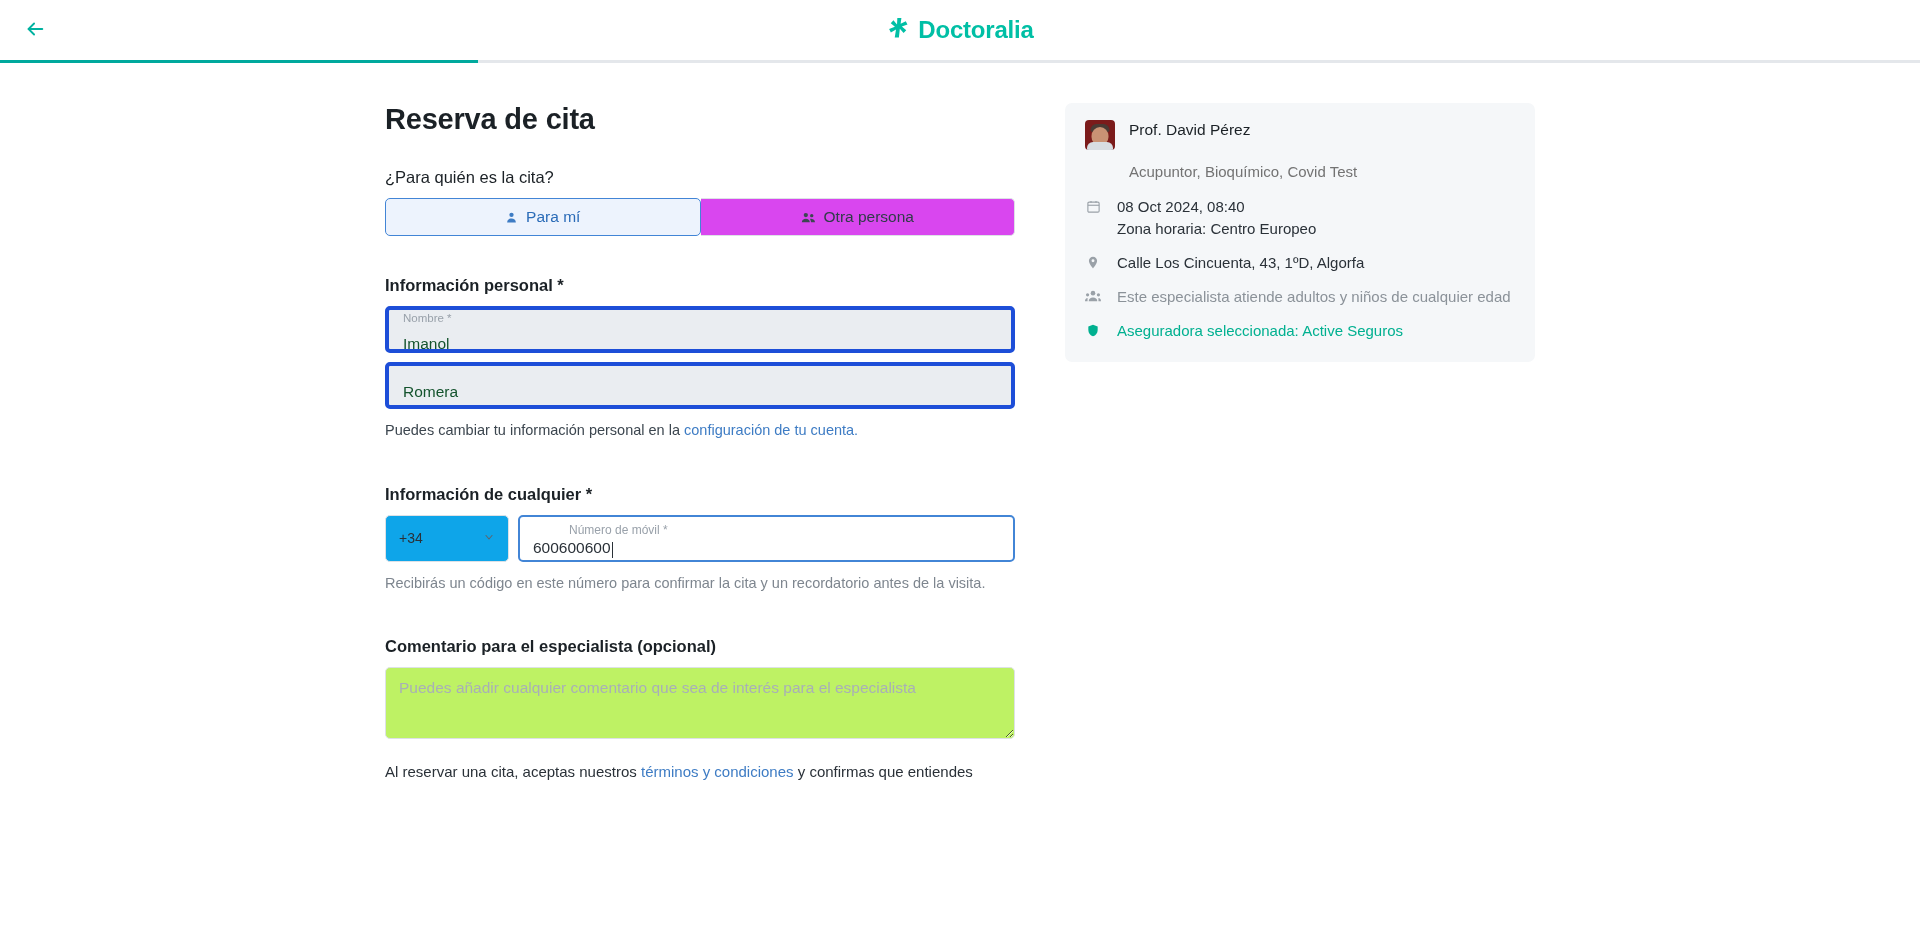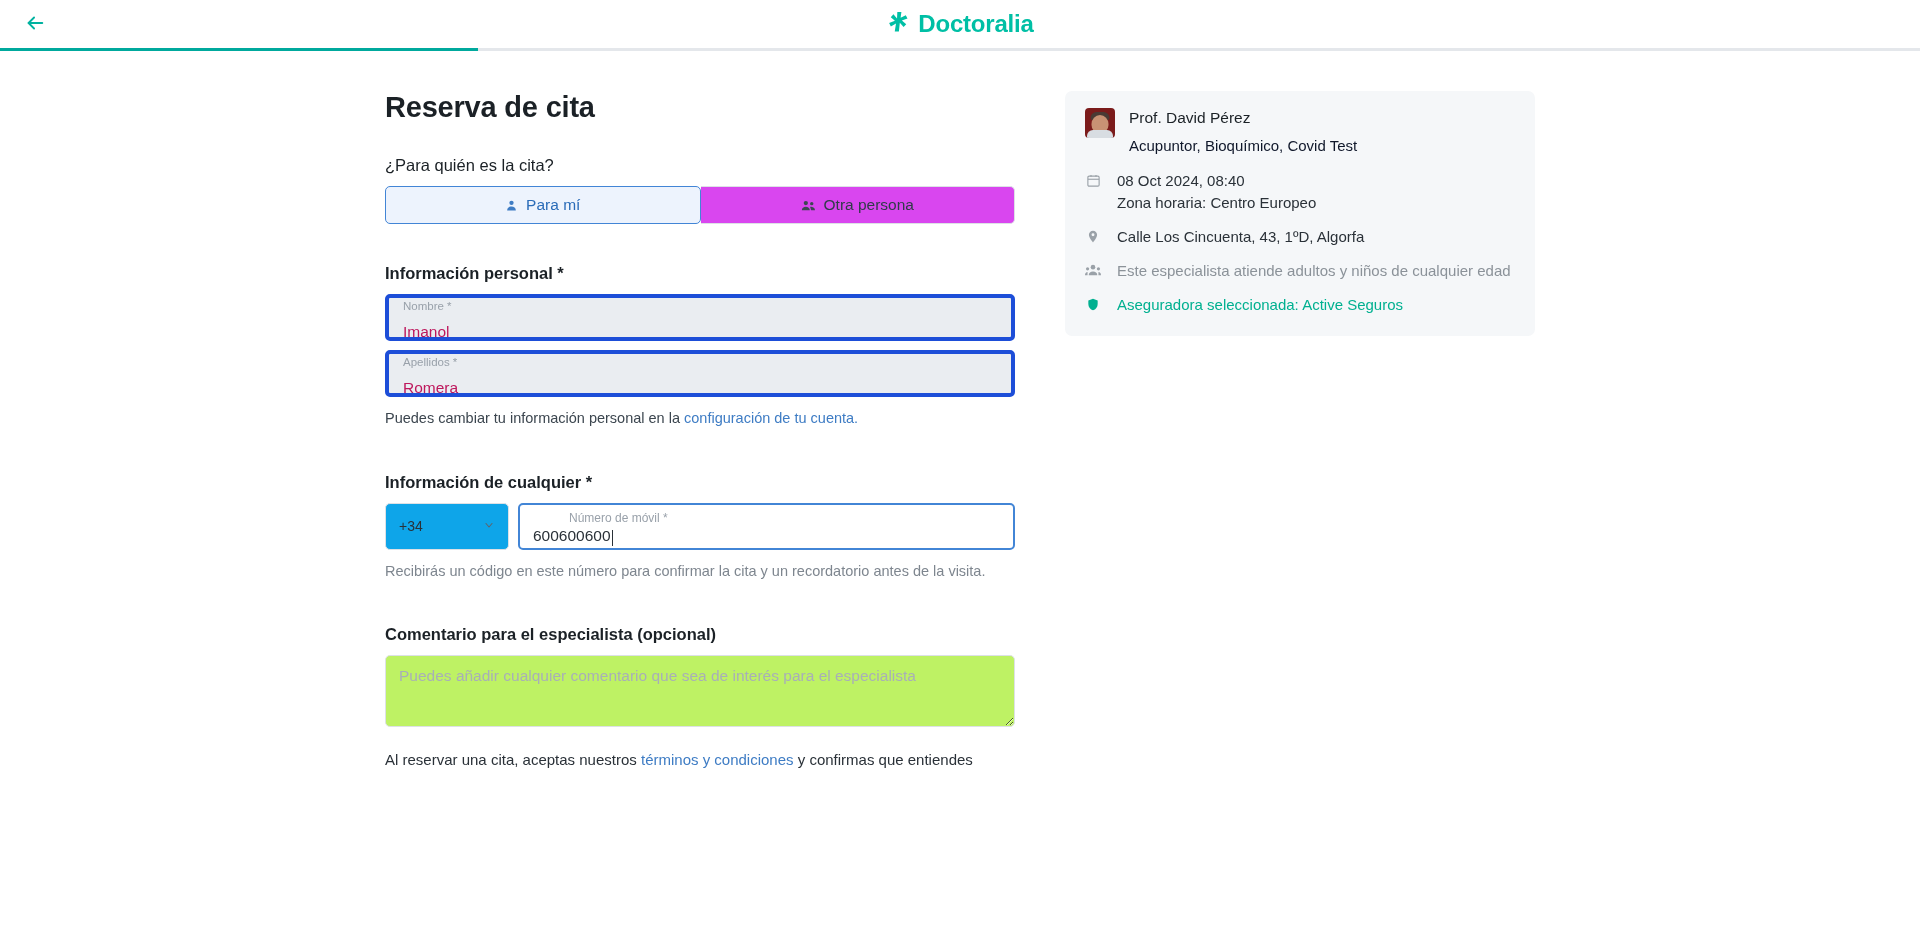--- a/index.html
+++ b/index.html
@@ -7,21 +7,21 @@
     margin: 0; padding: 0;
     width: 1920px; height: 936px;
     background: #ffffff;
     font-family: "Liberation Sans", sans-serif;
     overflow: hidden;
   }
 
   
   .header {
     position: relative;
-    height: 48px;
+    height: 60px;
     background: #ffffff;
     display: flex;
     align-items: center;
     justify-content: center;
   }
   .back-btn {
     position: absolute;
     left: 18px;
     top: 50%;
     transform: translateY(-50%);
@@ -132,21 +132,21 @@
     flex-direction: column;
     justify-content: center;
   }
   .field .flabel {
     font-size: 11.5px;
     color: #99A1AA;
     line-height: 1.25;
   }
   .field .fvalue {
     font-size: 15.5px;
-    color: #be185d;
+    color: #14532d;
     line-height: 1.3;
     margin-top: 8px;
   }
 
   .hint {
     font-size: 14.5px;
     color: #3C464F;
     margin: 12px 0 0 0;
     line-height: 1.35;
   }
@@ -305,23 +305,23 @@
     border-radius: 6px 6px 0 0;
     background: #D8DDE2;
   }
   .doc-name {
     font-size: 15.5px;
     color: #1B2126;
     line-height: 1.35;
   }
   .doc-spec {
     font-size: 15px;
-    color: #0f172a;
+    color: #737373;
     line-height: 1.4;
-    margin-top: 6px;
+    margin-top: 20px;
   }
   .info-row {
     display: flex;
     gap: 16px;
     align-items: flex-start;
     margin-bottom: 12px;
   }
   .info-icon {
     width: 16px;
     flex: 0 0 16px;
@@ -396,21 +396,20 @@
     </div>
 
     <p class="section-label bold">Información personal *</p>
 
     <div class="field">
       <span class="flabel">Nombre *</span>
       <span class="fvalue">Imanol</span>
     </div>
 
     <div class="field">
-      <span class="flabel">Apellidos *</span>
       <span class="fvalue">Romera</span>
     </div>
 
     <p class="hint"><span>Puedes cambiar tu información personal en la </span><a class="link" href="#">configuración de tu cuenta.</a></p>
 
     <div class="block-gap"></div>
 
     <p class="section-label bold">Información de cualquier *</p>
 
     <div class="contact-row">

